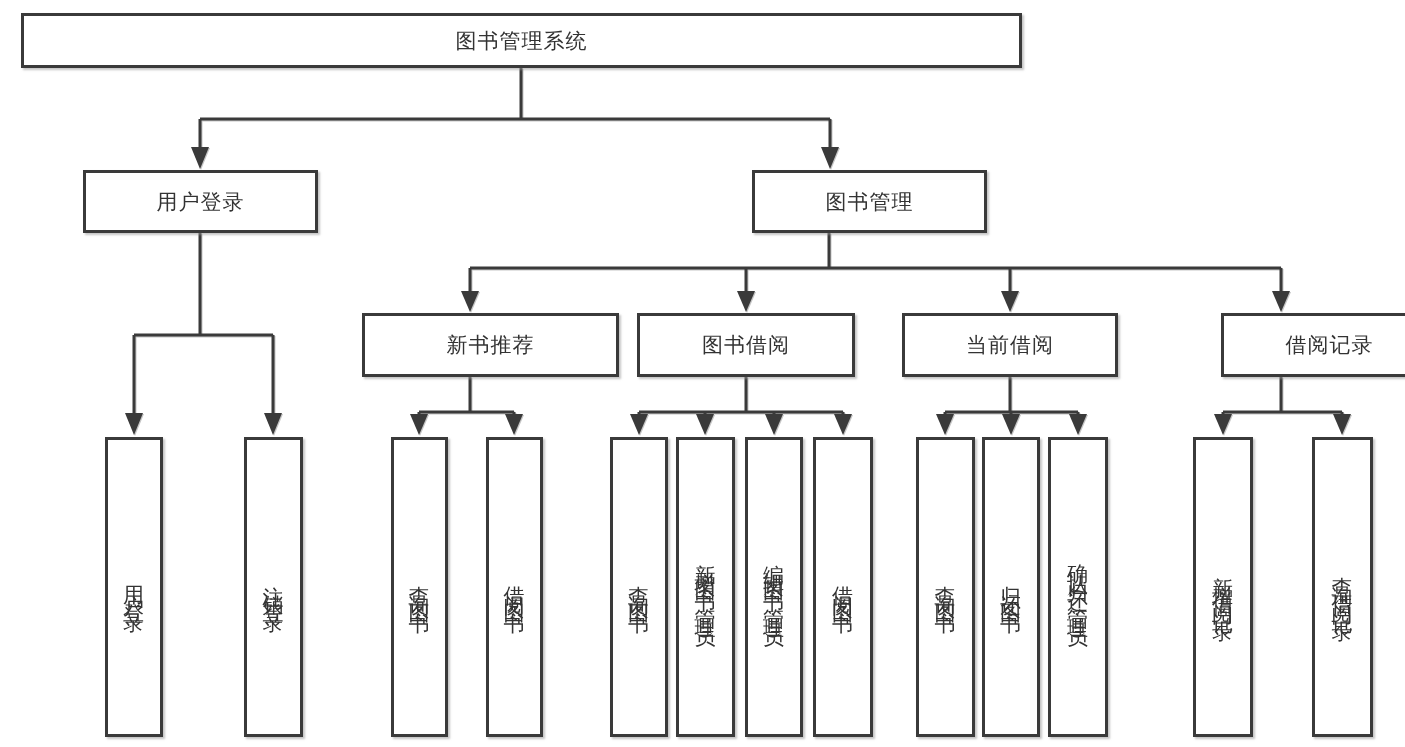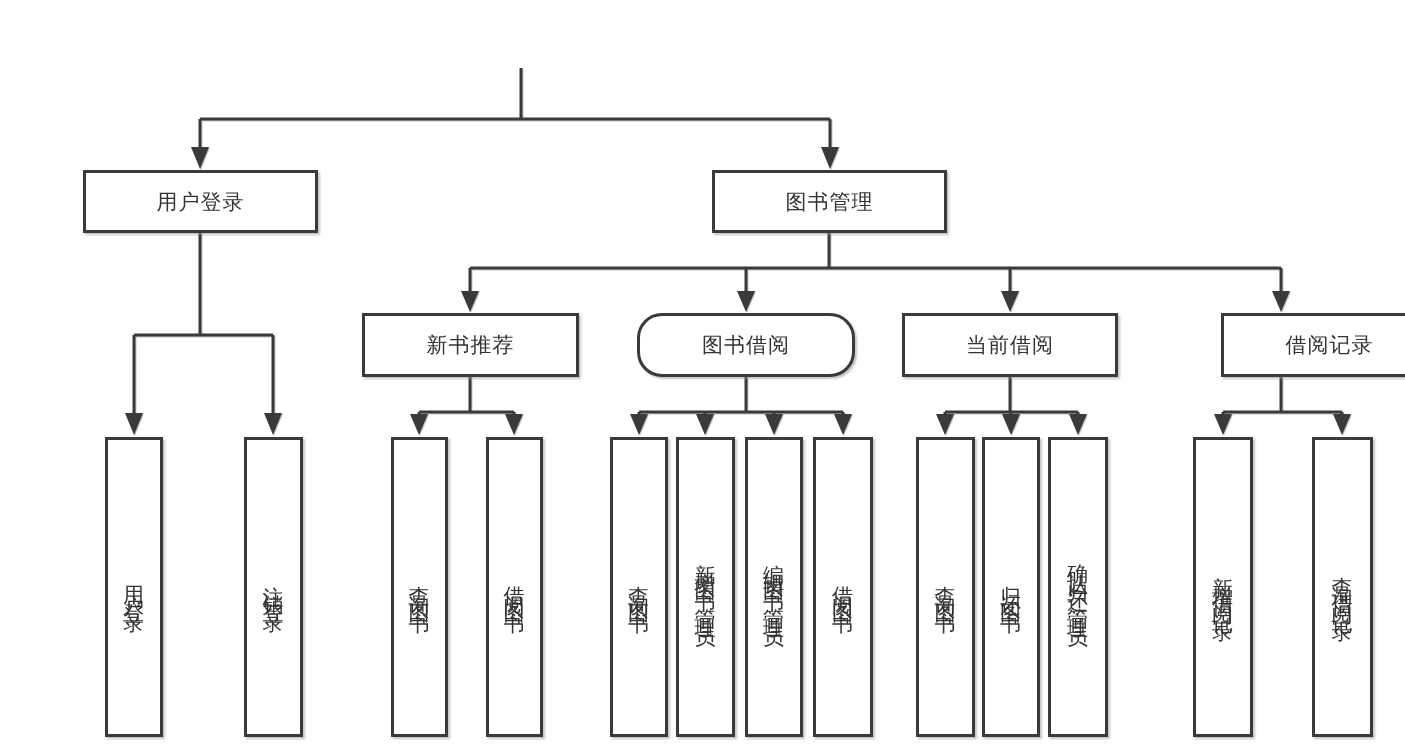--- a/index.html
+++ b/index.html
@@ -70,32 +70,35 @@
       <polygon points="765,414 783,414 774,435"></polygon>
       <polygon points="834,414 852,414 843,435"></polygon>
       <polygon points="936,414 954,414 945,435"></polygon>
       <polygon points="1002,414 1020,414 1011,435"></polygon>
       <polygon points="1069,414 1087,414 1078,435"></polygon>
       <polygon points="1214,414 1232,414 1223,435"></polygon>
       <polygon points="1333,414 1351,414 1342,435"></polygon>
     </g>
   </svg>
 
+  <div class="node" style="left:21px; top:13px; width:1001px; height:55px;">
+    <span class="h-label">图书管理系统</span>
+  </div>
 
   <div class="node" style="left:83px; top:170px; width:235px; height:63px;">
     <span class="h-label">用户登录</span>
   </div>
-  <div class="node" style="left:712px; top:170px; width:235px; height:63px;">
+  <div class="node" style="left:752px; top:170px; width:235px; height:63px;">
     <span class="h-label">图书管理</span>
   </div>
 
-  <div class="node" style="left:362px; top:313px; width:217px; height:64px;">
+  <div class="node" style="left:362px; top:313px; width:257px; height:64px;">
     <span class="h-label">新书推荐</span>
   </div>
-  <div class="node" style="left:637px; top:313px; width:218px; height:64px;border-radius:25px;">
+  <div class="node" style="left:637px; top:313px; width:218px; height:64px;">
     <span class="h-label">图书借阅</span>
   </div>
   <div class="node" style="left:902px; top:313px; width:216px; height:64px;">
     <span class="h-label">当前借阅</span>
   </div>
   <div class="node" style="left:1173px; top:313px; width:217px; height:64px;margin-left:48px;">
     <span class="h-label">借阅记录</span>
   </div>
 
   <div class="node" style="left:105px; top:437px; width:58px; height:300px;">

